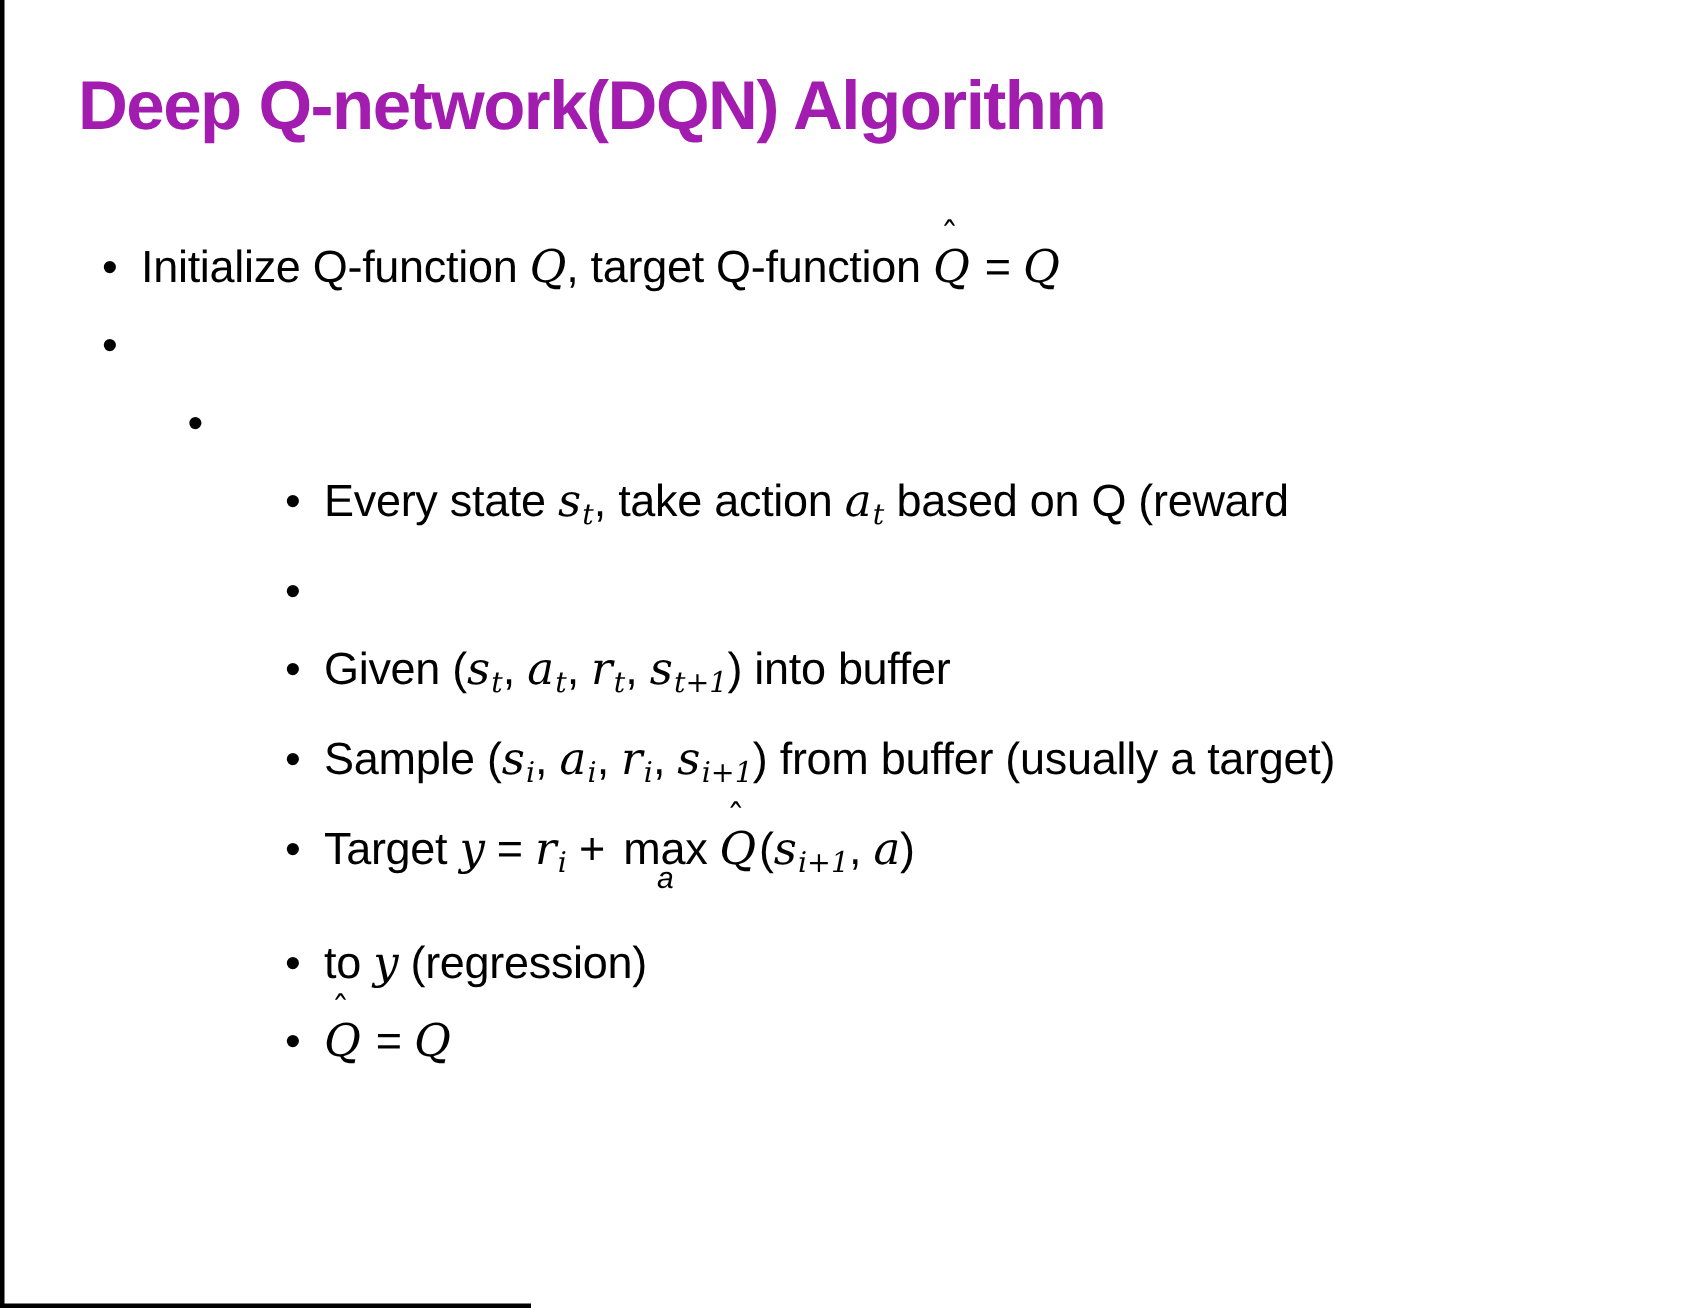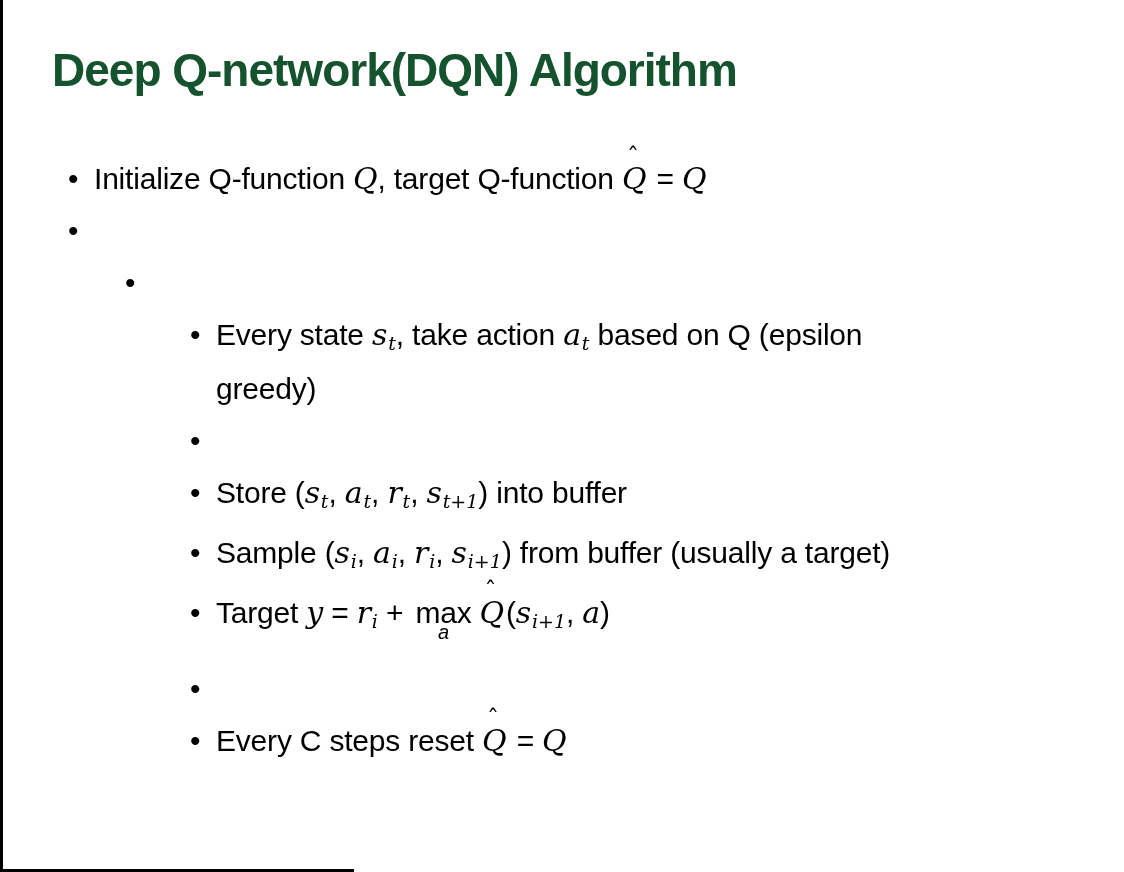--- a/index.html
+++ b/index.html
@@ -24,21 +24,21 @@
     left: 0; bottom: 0;
     width: 354px; height: 3px;
     background: #000000;
   }
   .title {
     margin: 42px 0 0 52px;
     font-size: 46px;
     line-height: 1.25;
     font-weight: 700;
     letter-spacing: -1px;
-    color: #14532d;
+    color: #a21caf;
   }
   .bullets { margin-top: 56px; }
   .bullet {
     display: flex;
     font-size: 30px;
     line-height: 46px;
     letter-spacing: -0.2px;
     margin-bottom: 6px;
   }
   .lvl1 { margin-left: 68px; }
@@ -110,50 +110,50 @@
       </div>
       <div class="bullet lvl1">
         <span class="dot" style="display: inline-block;">•</span>
       </div>
       <div class="bullet lvl2">
         <span class="dot" style="display: inline-block;">•</span>
       </div>
       <div class="bullet lvl3">
         <span class="dot" style="display: inline-block;">•</span>
         <div class="content">
-          <div class="line"><span>Every state </span><span><span class="m">s</span><span class="sub">t</span></span><span>, take action </span><span><span class="m">a</span><span class="sub">t</span></span><span> based on Q (epsilon</span></div>
-          <div class="line"><span>greedy)</span></div>
+          <div class="line"><span>Every state </span><span><span class="m">s</span><span class="sub">t</span></span><span>, take action </span><span><span class="m">a</span><span class="sub">t</span></span><span> based on Q (reward</span></div>
         </div>
       </div>
       <div class="bullet lvl3">
         <span class="dot" style="display: inline-block;">•</span>
       </div>
       <div class="bullet lvl3">
         <span class="dot" style="display: inline-block;">•</span>
         <div class="content">
-          <div class="line"><span>Store (</span><span><span class="m">s</span><span class="sub">t</span></span><span>, </span><span><span class="m">a</span><span class="sub">t</span></span><span>, </span><span><span class="m">r</span><span class="sub">t</span></span><span>, </span><span><span class="m">s</span><span class="sub">t+1</span></span><span>) into buffer</span></div>
+          <div class="line"><span>Given (</span><span><span class="m">s</span><span class="sub">t</span></span><span>, </span><span><span class="m">a</span><span class="sub">t</span></span><span>, </span><span><span class="m">r</span><span class="sub">t</span></span><span>, </span><span><span class="m">s</span><span class="sub">t+1</span></span><span>) into buffer</span></div>
         </div>
       </div>
       <div class="bullet lvl3">
         <span class="dot" style="display: inline-block;">•</span>
         <div class="content">
           <div class="line"><span>Sample (</span><span><span class="m">s</span><span class="sub">i</span></span><span>, </span><span><span class="m">a</span><span class="sub">i</span></span><span>, </span><span><span class="m">r</span><span class="sub">i</span></span><span>, </span><span><span class="m">s</span><span class="sub">i+1</span></span><span>) from buffer (usually a target)</span></div>
         </div>
       </div>
       <div class="bullet lvl3 has-under">
         <span class="dot" style="display: inline-block;">•</span>
         <div class="content">
           <div class="line"><span>Target </span><span class="m">y</span><span> = </span><span><span class="m">r</span><span class="sub">i</span></span><span> + </span><span class="maxw">max<span class="maxu">a</span></span><span class="mh"><span class="hat">ˆ</span>Q</span><span>(</span><span><span class="m">s</span><span class="sub">i+1</span></span><span>, </span><span class="m">a</span><span>)</span></div>
         </div>
       </div>
       <div class="bullet lvl3">
         <span class="dot" style="display: inline-block;">•</span>
         <div class="content">
+          <div class="line"><span>to </span><span class="m">y</span><span> (regression)</span></div>
         </div>
       </div>
       <div class="bullet lvl3">
         <span class="dot" style="display: inline-block;">•</span>
         <div class="content">
-          <div class="line"><span>Every C steps reset </span><span class="mh"><span class="hat">ˆ</span>Q</span><span> = </span><span class="m">Q</span></div>
+          <div class="line"><span class="mh"><span class="hat">ˆ</span>Q</span><span> = </span><span class="m">Q</span></div>
         </div>
       </div>
     </div>
 </div>
 
 </body></html>

